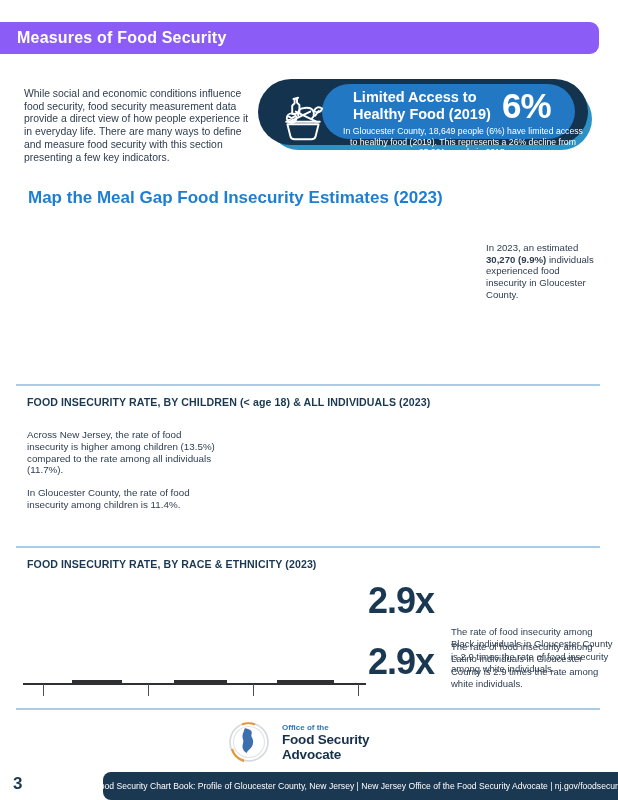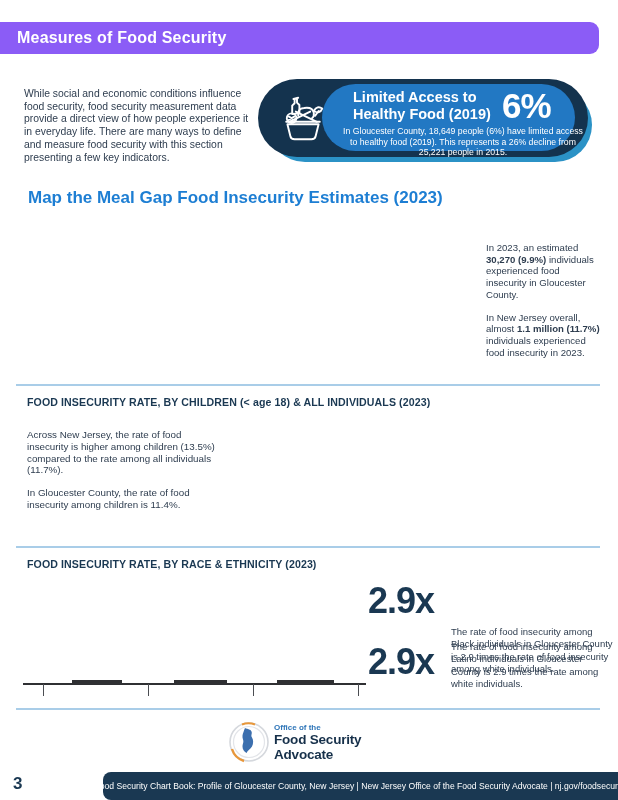--- a/index.html
+++ b/index.html
@@ -14,21 +14,21 @@
   .header-bar{
     left:0;top:22px;width:599px;height:32px;background:#8b5cf6;
     border-radius:0 9px 9px 0;display:flex;align-items:center;
   }
   .header-bar .title{color:#ffffff;font-size:16px;font-weight:bold;padding-left:17px;letter-spacing:.2px;}
 
   
   .intro{left:24px;top:88px;width:234px;font-size:10.4px;line-height:12.7px;color:#2e3d4f;}
 
   
-  .badge{left:258px;top:79px;width:334px;height:83px;}
+  .badge{left:258px;top:79px;width:334px;height:71px;}
   .badge-accent{position:absolute;left:10px;top:9px;right:0;bottom:0;background:#2b92c6;border-radius:999px;}
   .badge-outer{position:absolute;left:0;top:0;right:4px;bottom:5px;background:#14334e;border-radius:999px;}
   .badge-pill{position:absolute;left:64px;top:5px;right:17px;bottom:11px;background:#2278c3;border-radius:999px;}
   .badge-icon{position:absolute;left:15px;top:8px;width:60px;height:60px;}
   .badge-title{position:absolute;left:95px;top:10px;width:160px;color:#fff;font-weight:bold;font-size:14.5px;line-height:17px;}
   .badge-value{position:absolute;left:244px;top:7px;color:#fff;font-weight:bold;font-size:35px;letter-spacing:-1px;}
   .badge-desc{position:absolute;left:82px;top:47px;width:246px;color:#fff;font-size:8.7px;line-height:10.6px;text-align:center;}
 
   
   .h-blue{left:28px;top:188px;font-size:17px;font-weight:bold;color:#1d7ed3;}
@@ -63,21 +63,21 @@
   
   .axis-line{left:23px;top:683px;width:343px;height:1.6px;background:#2f3033;}
   .tick{top:684px;width:1.4px;height:12px;background:#4a4d52;}
   .tick1{left:43px;} .tick2{left:148px;} .tick3{left:253px;} .tick4{left:358px;}
   .flatbar{top:680px;height:3px;background:#2f3033;}
   .fb1{left:72px;width:50px;} .fb2{left:174px;width:53px;} .fb3{left:277px;width:57px;}
 
   
   .logo{left:228px;top:720px;width:190px;height:44px;display:flex;align-items:center;}
   .logo-emblem{width:42px;height:42px;flex:0 0 auto;}
-  .logo-text{margin-left:4px;}
+  .logo-text{margin-left:12px;}
   .logo-small{font-size:8px;font-weight:bold;color:#2e75b8;}
   .logo-large{font-size:13.5px;font-weight:bold;color:#16304a;letter-spacing:-.2px;}
 
   
   .page-number{left:13px;top:774px;font-size:17px;font-weight:bold;color:#1a3852;}
   .footer-bar{
     left:103px;top:772px;width:515px;height:28px;background:#1a3852;
     border-radius:8px 0 0 8px;display:flex;align-items:center;justify-content:center;
   }
   .footer-bar span{color:#ffffff;font-size:8.6px;white-space:nowrap;}
@@ -119,21 +119,20 @@
       <span>Healthy Food (2019)</span>
     </div>
     <div class="badge-value">6%</div>
     <div class="badge-desc">In Gloucester County, 18,649 people (6%) have limited access to healthy food (2019). This represents a 26% decline from 25,221 people in 2015.</div>
   </div>
 
   <div class="abs h-blue">Map the Meal Gap Food Insecurity Estimates (2023)</div>
 
   <div class="abs insight">
     <p><span>In 2023, an estimated </span><b>30,270 (9.9%)</b><span> individuals experienced food insecurity in Gloucester County.</span></p>
-    <p><span>In New Jersey overall, almost </span><b>1.1 million (11.7%)</b><span> individuals experienced food insecurity in 2023.</span></p>
   </div>
 
   <div class="abs divider div1"></div>
 
   <div class="abs h-sec h-sec2">FOOD INSECURITY RATE, BY CHILDREN (&lt; age 18) &amp; ALL INDIVIDUALS (2023)</div>
   <div class="abs children-text">
     <p>Across New Jersey, the rate of food insecurity is higher among children (13.5%) compared to the rate among all individuals (11.7%).</p>
     <p>In Gloucester County, the rate of food insecurity among children is 11.4%.</p>
   </div>
 

